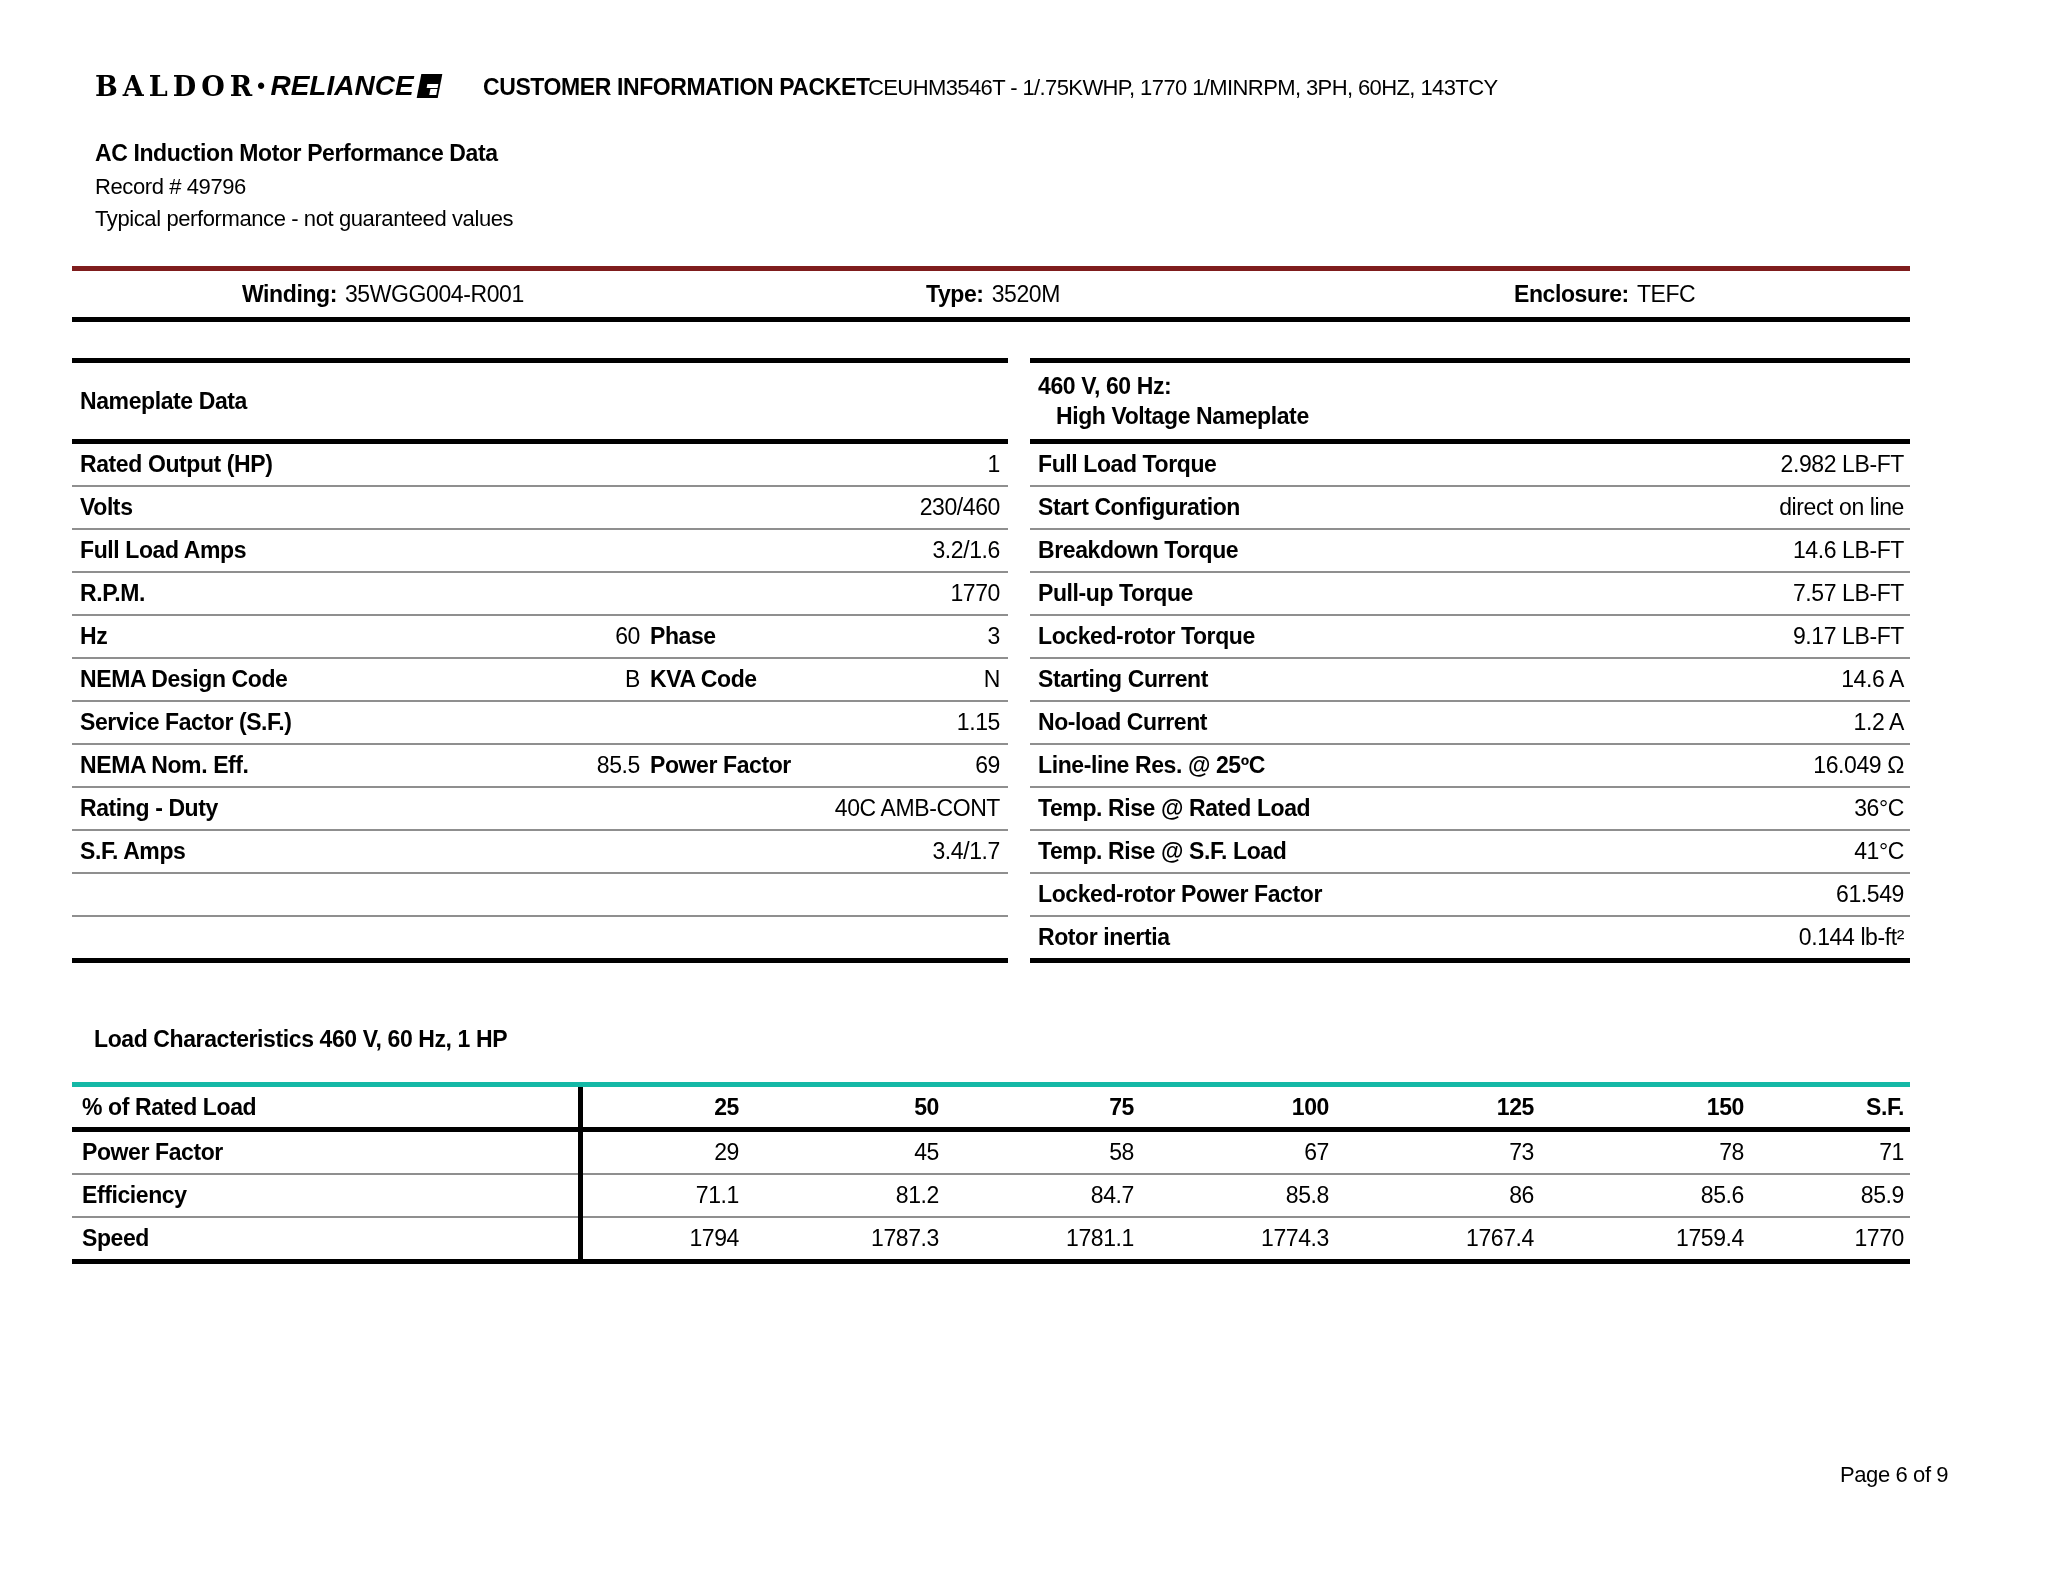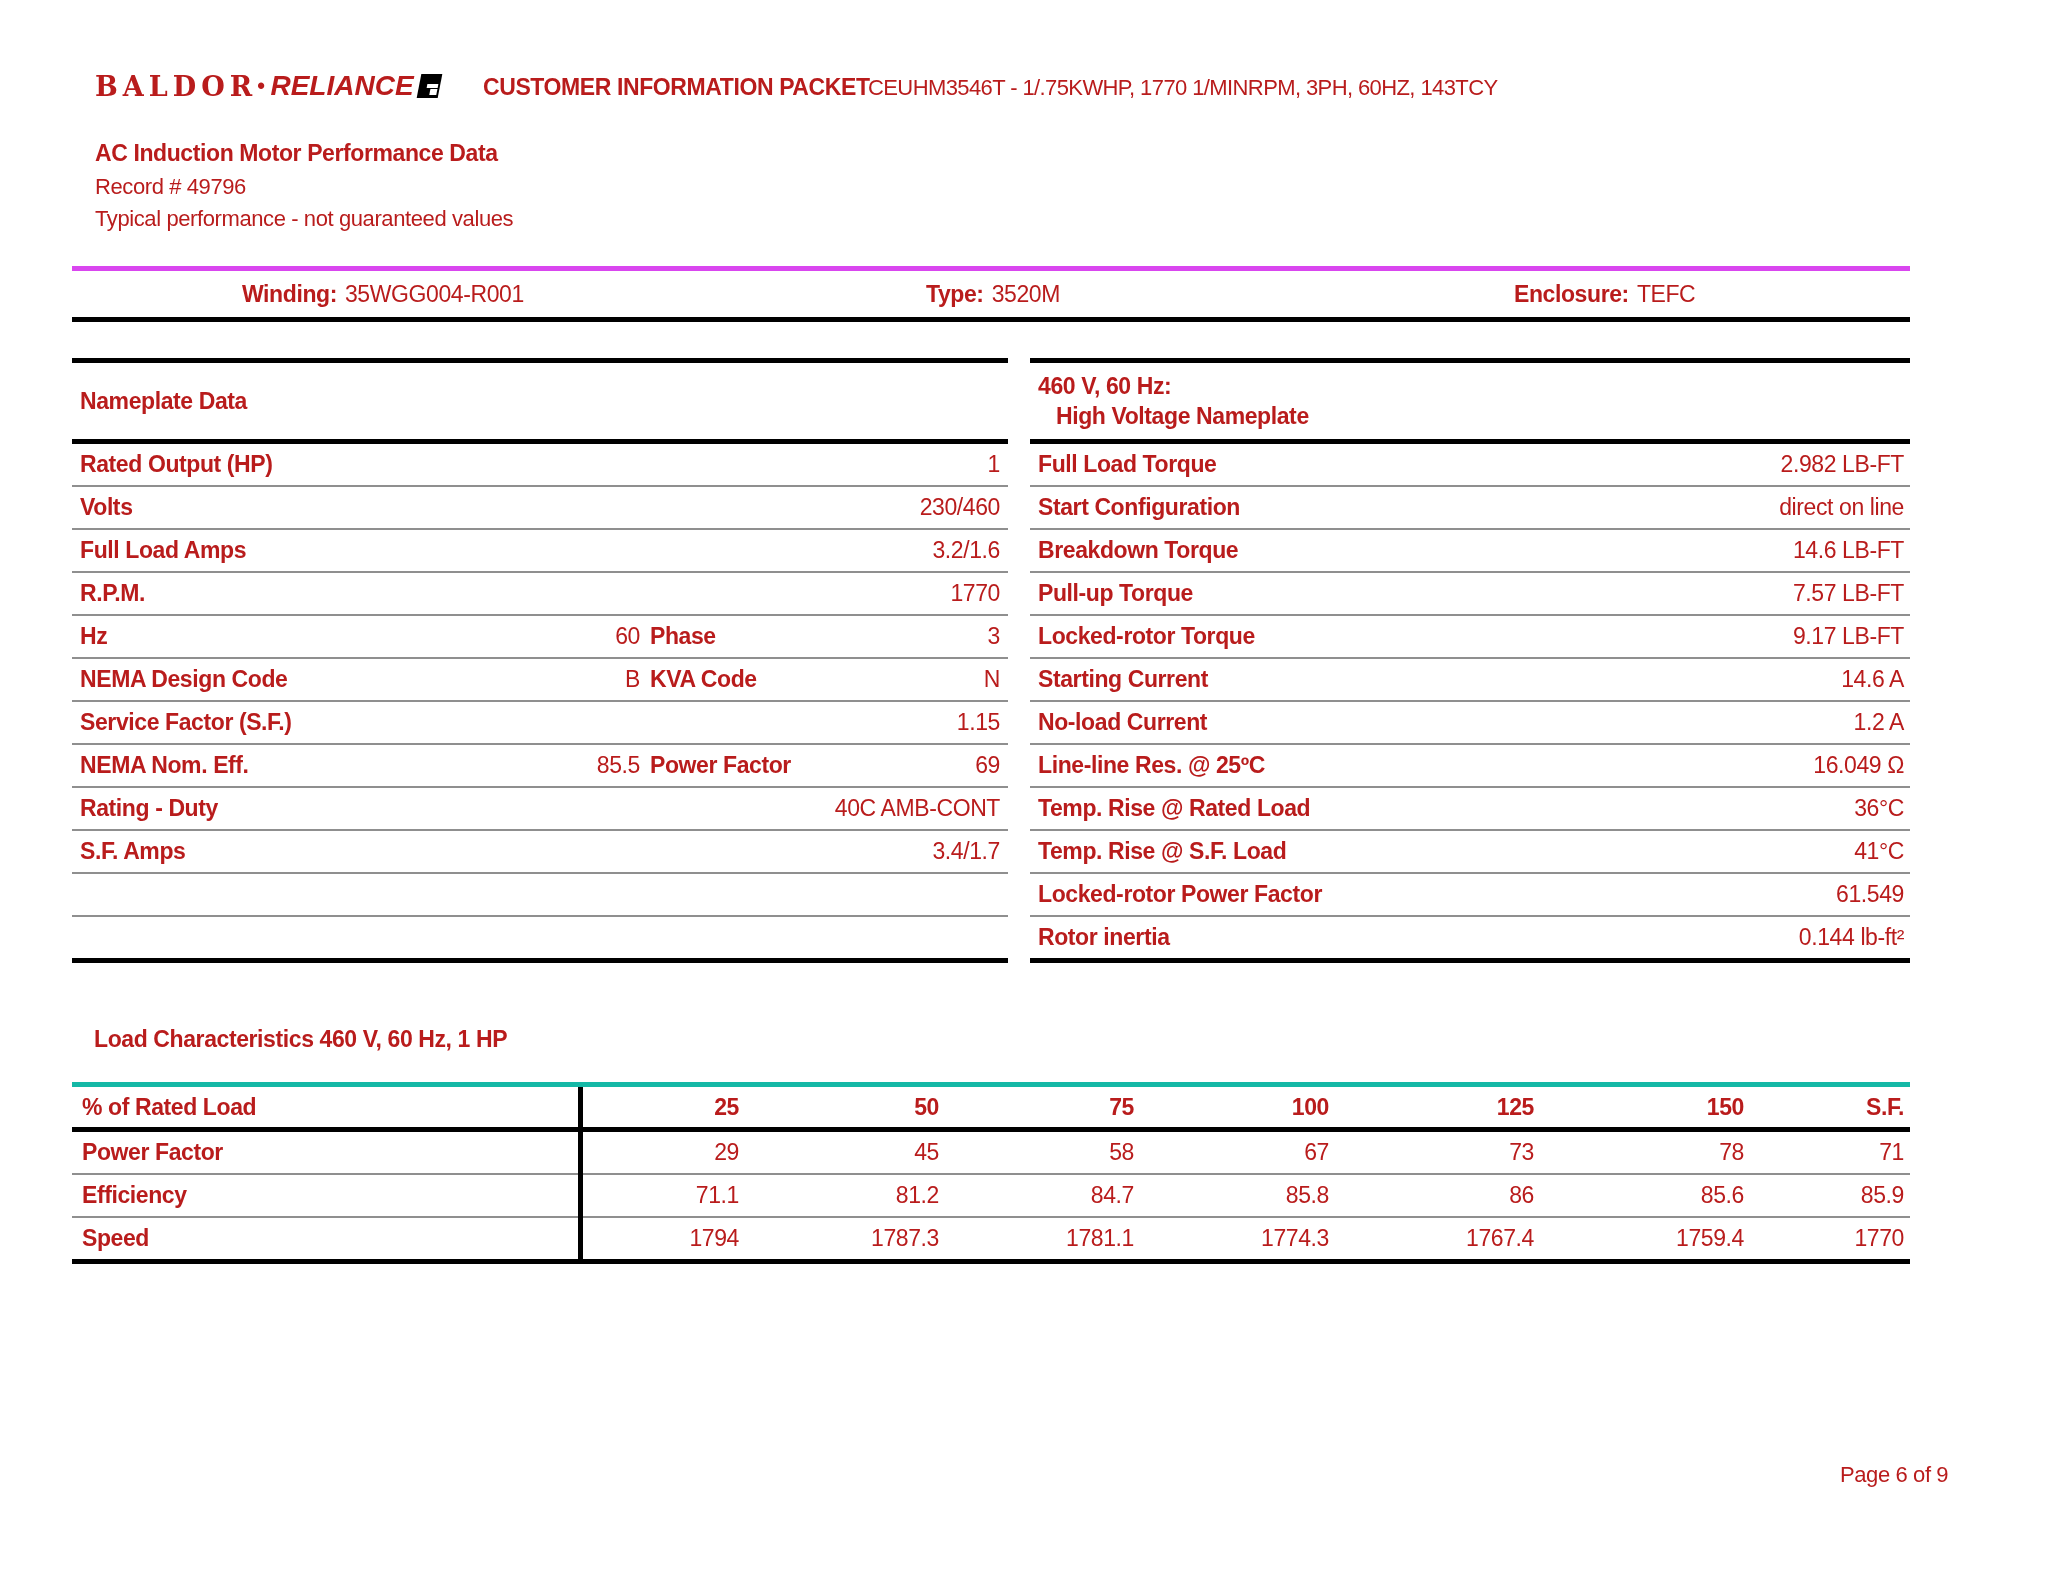--- a/index.html
+++ b/index.html
@@ -1,18 +1,18 @@
 <!DOCTYPE html>
 <html><head>
 <meta charset="utf-8">
 <style>
   html,body { margin:0; padding:0; background:#ffffff; }
   .page {
     position:relative; width:2048px; height:1582px; background:#ffffff;
-    color:#b91c1c; font-family:"Liberation Sans", sans-serif;
+    color:#000000; font-family:"Liberation Sans", sans-serif;
     letter-spacing:-0.4px; overflow:hidden;
   }
   .b { font-weight:bold; }
 
   
   .brand { position:absolute; left:95px; top:70px; height:32px; display:flex; align-items:center; }
   .brand-baldor { font-family:"DejaVu Serif", serif; font-weight:bold; font-size:27px; letter-spacing:5px; }
   .brand-dot { font-size:22px; margin:0 6px 0 0; font-weight:bold; }
   .brand-reliance { font-style:italic; font-weight:bold; font-size:28px; letter-spacing:0px; }
   .brand-mark { width:21px; height:24px; background:#000; transform:skewX(-11deg); margin-left:5px; position:relative; }
@@ -21,21 +21,21 @@
   .packet-label { position:absolute; left:483px; top:74px; font-size:23px; font-weight:bold; line-height:26px; }
   .model-line   { position:absolute; left:868px; top:75px; font-size:22px; line-height:26px; letter-spacing:-0.6px; }
 
   
   .intro-title  { position:absolute; left:95px; top:140px; font-size:23px; font-weight:bold; }
   .intro-record { position:absolute; left:95px; top:174px; font-size:22px; }
   .intro-note   { position:absolute; left:95px; top:206px; font-size:22px; }
 
   
   .winding-band { position:absolute; left:72px; top:266px; width:1838px; height:46px;
-                  border-top:5px solid #d946ef; border-bottom:5px solid #000; }
+                  border-top:5px solid #7f1d1d; border-bottom:5px solid #000; }
   .wb-item { position:absolute; top:0; line-height:46px; font-size:23px; white-space:nowrap; }
   .wb-item .val { margin-left:8px; font-weight:normal; }
   .wb-winding   { left:170px; }
   .wb-type      { left:854px; }
   .wb-enclosure { left:1442px;text-align:center; }
 
   
   .data-table { position:absolute; top:358px; border-top:5px solid #000; border-bottom:5px solid #000; font-size:23px; }
   .dt-left  { left:72px;  width:936px; }
   .dt-right { left:1030px; width:880px; }

